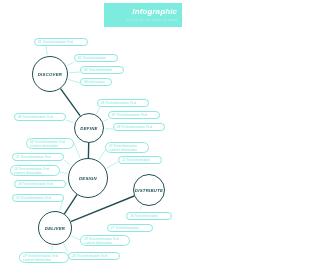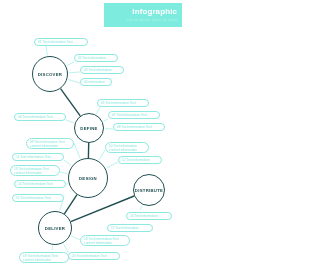--- a/index.html
+++ b/index.html
@@ -3,21 +3,21 @@
 <meta charset="utf-8">
 <style>
   html,body{margin:0;padding:0;}
   body{
     width:184px;height:276px;
     background:#ffffff;
     font-family:"Liberation Sans", sans-serif;
     overflow:hidden;
     position:relative;
   }
-  #stage{position:absolute;inset:0;width:184px;height:200px;}
+  #stage{position:absolute;inset:0;width:184px;height:200px;font-style:italic;}
 
   
   .banner{
     position:absolute;
     left:104px;top:3px;width:78px;height:24px;
     background:#7DEBDD;
   }
   .banner-title{
     position:absolute;right:5px;top:4px;
     font-size:8px;font-weight:bold;color:#ffffff;

